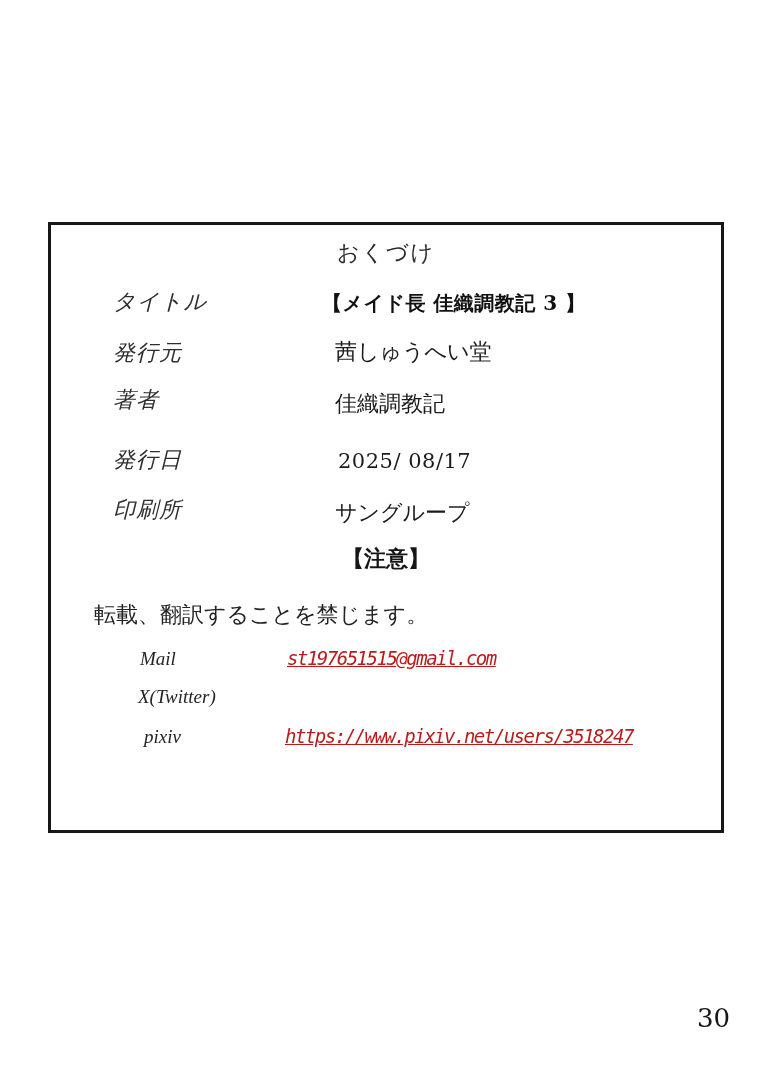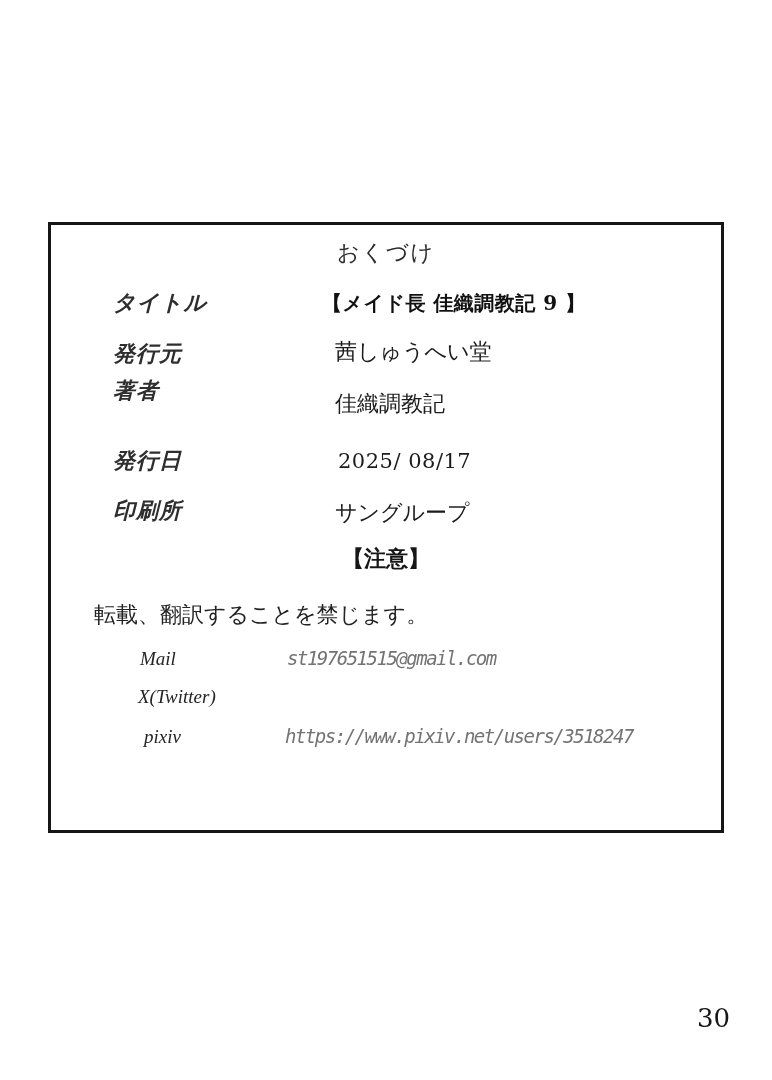--- a/index.html
+++ b/index.html
@@ -34,21 +34,20 @@
     font-size: 22px;
     letter-spacing: 2px;
     color: #2b2b2b;
   }
   .row-label {
     font-style: italic;
     font-size: 22px;
     color: #2e2e2e;
     left: 62px;
     letter-spacing: 1px;
-    font-weight: bold;
   }
   .row-value { font-size: 22px; color: #1c1c1c; }
   .value-title {
     font-weight: bold;
     font-size: 20px;
     letter-spacing: 0.5px;
     color: #111111;
   }
   .value-date {
     font-size: 21px;
@@ -72,47 +71,48 @@
     font-style: italic;
     font-size: 19px;
     color: #242424;
   }
   .contact-value {
     left: 234px;
     font-family: "DejaVu Sans Mono", "Liberation Mono", monospace;
     font-style: italic;
     font-size: 19px;
     letter-spacing: -1.5px;
-    color: #737373;
+    color: #b91c1c;
+    text-decoration: underline;
   }
   .page-number {
     position: absolute;
     left: 697px;
     top: 1005px;
     font-size: 26px;
     color: #161616;
     line-height: 1;
   }
 </style>
 </head>
 <body>
 
 <div class="page">
 
   <div class="box">
 
     <div class="abs centered okuzuke-heading">おくづけ</div>
 
     <div class="abs row-label" style="top:66px;">タイトル</div>
-    <div class="abs row-value value-title" style="top:68px; left:271px;">【メイド長 佳織調教記 9 】</div>
+    <div class="abs row-value value-title" style="top:68px; left:271px;">【メイド長 佳織調教記 3 】</div>
 
     <div class="abs row-label" style="top:117px;">発行元</div>
     <div class="abs row-value" style="top:116px; left:284px;text-align:center;">茜しゅうへい堂</div>
 
-    <div class="abs row-label" style="top:154px;">著者</div>
+    <div class="abs row-label" style="top:164px;">著者</div>
     <div class="abs row-value" style="top:168px; left:284px;">佳織調教記</div>
 
     <div class="abs row-label" style="top:224px;">発行日</div>
     <div class="abs row-value value-date" style="top:226px; left:287px;">2025/ 08/17</div>
 
     <div class="abs row-label" style="top:274px;">印刷所</div>
     <div class="abs row-value" style="top:277px; left:284px;">サングループ</div>
 
     <div class="abs centered notice-heading">【注意】</div>
     <div class="abs notice-line" style="top:379px;">転載、翻訳することを禁じます。</div>

